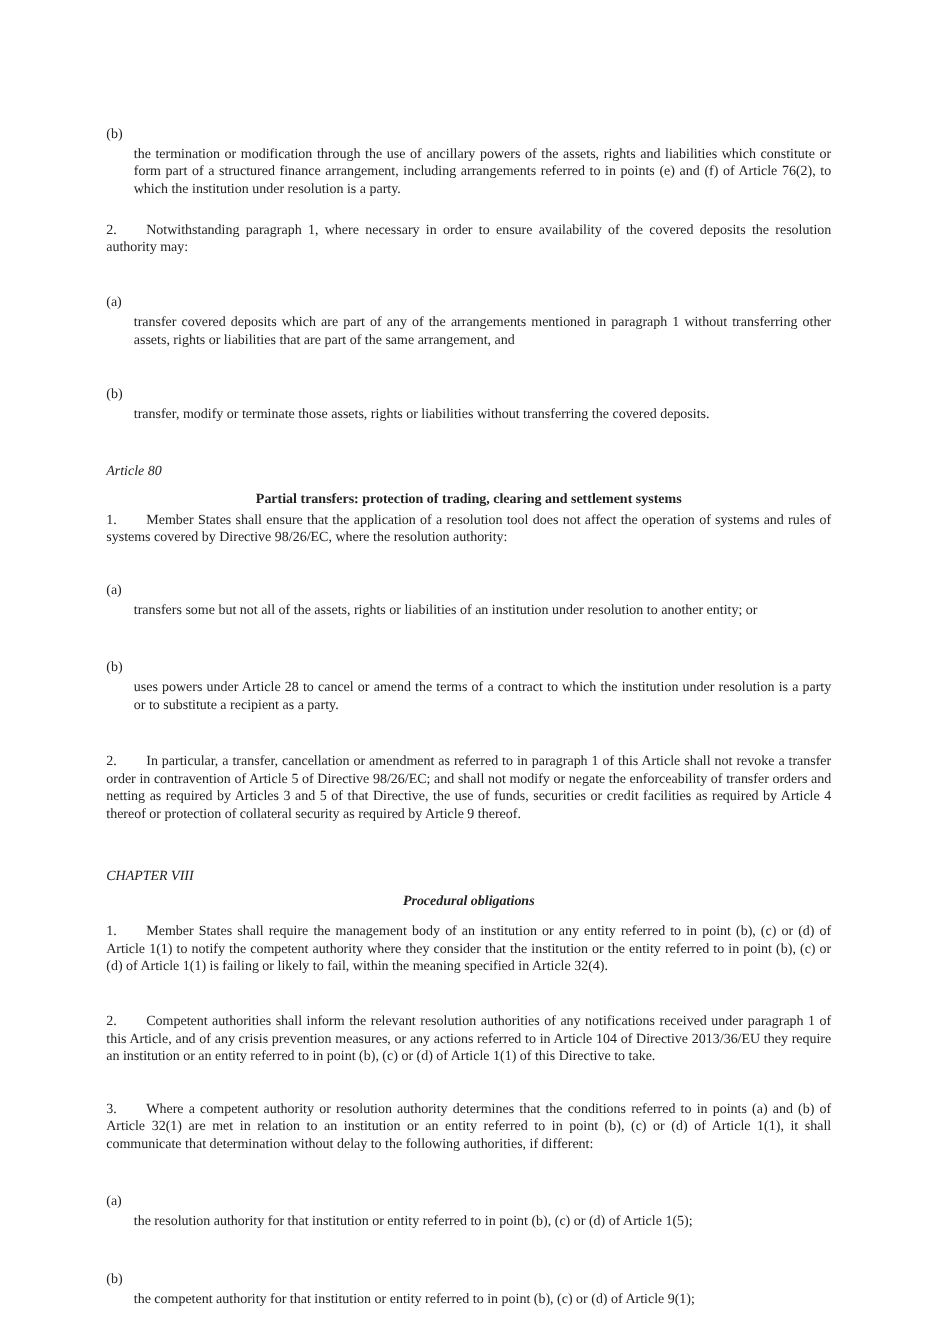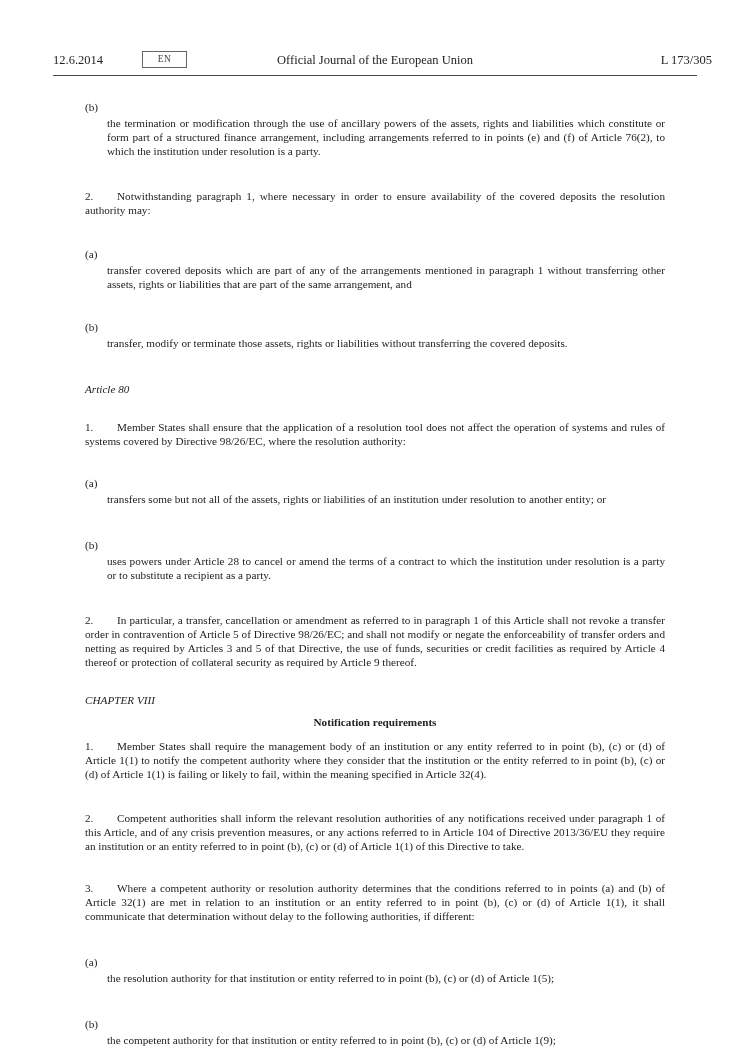--- a/index.html
+++ b/index.html
@@ -39,76 +39,71 @@
   .para .num { display:inline-block; width:32px; }
   .center-it   { text-align:left; font-style:italic; }
   .center-bold { text-align:center; font-weight:bold; }
   .center-boldit { text-align:center; font-weight:bold; font-style:italic; }
 </style>
 </head>
 <body>
 
 <div class="page">
 
-  <div class="oj-header">
-    <span class="h-date">12.6.2014</span>
-    <span class="h-lang">EN</span>
-    <span class="h-title">Official Journal of the European Union</span>
-    <span class="h-ref">L 173/305</span>
-  </div>
 
   <div class="doc-body">
 
     <div class="li" style="margin-top:24px">
       <span class="lbl">(b)</span>
       <div class="txt">the termination or modification through the use of ancillary powers of the assets, rights and liabilities which constitute or form part of a structured finance arrangement, including arrangements referred to in points (e) and (f) of Article 76(2), to which the institution under resolution is a party.</div>
     </div>
 
-    <p class="para" style="margin-top:31px"><span class="num">2.</span><span>Notwithstanding paragraph 1, where necessary in order to ensure availability of the covered deposits the resolution authority may:</span></p>
+    <p class="para" style="margin-top:19px"><span class="num">2.</span><span>Notwithstanding paragraph 1, where necessary in order to ensure availability of the covered deposits the resolution authority may:</span></p>
 
     <div class="li" style="margin-top:30px">
       <span class="lbl">(a)</span>
       <div class="txt">transfer covered deposits which are part of any of the arrangements mentioned in paragraph 1 without transferring other assets, rights or liabilities that are part of the same arrangement, and</div>
     </div>
 
     <div class="li" style="margin-top:29px">
       <span class="lbl">(b)</span>
       <div class="txt">transfer, modify or terminate those assets, rights or liabilities without transferring the covered deposits.</div>
     </div>
 
     <div class="center-it" style="margin-top:32px">Article 80</div>
+    <div class="center-bold" style="margin-top:8px">Partial transfers: protection of trading, clearing and settlement systems</div>
 
-    <p class="para" style="margin-top:24px"><span class="num">1.</span><span>Member States shall ensure that the application of a resolution tool does not affect the operation of systems and rules of systems covered by Directive 98/26/EC, where the resolution authority:</span></p>
+    <p class="para" style="margin-top:3px"><span class="num">1.</span><span>Member States shall ensure that the application of a resolution tool does not affect the operation of systems and rules of systems covered by Directive 98/26/EC, where the resolution authority:</span></p>
 
     <div class="li" style="margin-top:28px">
       <span class="lbl">(a)</span>
       <div class="txt">transfers some but not all of the assets, rights or liabilities of an institution under resolution to another entity; or</div>
     </div>
 
     <div class="li" style="margin-top:32px">
       <span class="lbl">(b)</span>
       <div class="txt">uses powers under Article 28 to cancel or amend the terms of a contract to which the institution under resolution is a party or to substitute a recipient as a party.</div>
     </div>
 
     <p class="para" style="margin-top:31px"><span class="num">2.</span><span>In particular, a transfer, cancellation or amendment as referred to in paragraph 1 of this Article shall not revoke a transfer order in contravention of Article 5 of Directive 98/26/EC; and shall not modify or negate the enforceability of transfer orders and netting as required by Articles 3 and 5 of that Directive, the use of funds, securities or credit facilities as required by Article 4 thereof or protection of collateral security as required by Article 9 thereof.</span></p>
 
-    <div class="center-it" style="margin-top:24px">CHAPTER VIII</div>
+    <div class="center-it" style="margin-top:36px">CHAPTER VIII</div>
+    <div class="center-boldit" style="margin-top:6px">Procedural obligations</div>
 
-    <div class="center-bold" style="margin-top:8px">Notification requirements</div>
 
     <p class="para" style="margin-top:10px"><span class="num">1.</span><span>Member States shall require the management body of an institution or any entity referred to in point (b), (c) or (d) of Article 1(1) to notify the competent authority where they consider that the institution or the entity referred to in point (b), (c) or (d) of Article 1(1) is failing or likely to fail, within the meaning specified in Article 32(4).</span></p>
 
     <p class="para" style="margin-top:30px"><span class="num">2.</span><span>Competent authorities shall inform the relevant resolution authorities of any notifications received under paragraph 1 of this Article, and of any crisis prevention measures, or any actions referred to in Article 104 of Directive 2013/36/EU they require an institution or an entity referred to in point (b), (c) or (d) of Article 1(1) of this Directive to take.</span></p>
 
     <p class="para" style="margin-top:28px"><span class="num">3.</span><span>Where a competent authority or resolution authority determines that the conditions referred to in points (a) and (b) of Article 32(1) are met in relation to an institution or an entity referred to in point (b), (c) or (d) of Article 1(1), it shall communicate that determination without delay to the following authorities, if different:</span></p>
 
     <div class="li" style="margin-top:32px">
       <span class="lbl">(a)</span>
       <div class="txt">the resolution authority for that institution or entity referred to in point (b), (c) or (d) of Article 1(5);</div>
     </div>
 
     <div class="li" style="margin-top:32px">
       <span class="lbl">(b)</span>
-      <div class="txt">the competent authority for that institution or entity referred to in point (b), (c) or (d) of Article 1(9);</div>
+      <div class="txt">the competent authority for that institution or entity referred to in point (b), (c) or (d) of Article 9(1);</div>
     </div>
 
   </div>
 </div>
 
 </body></html>

